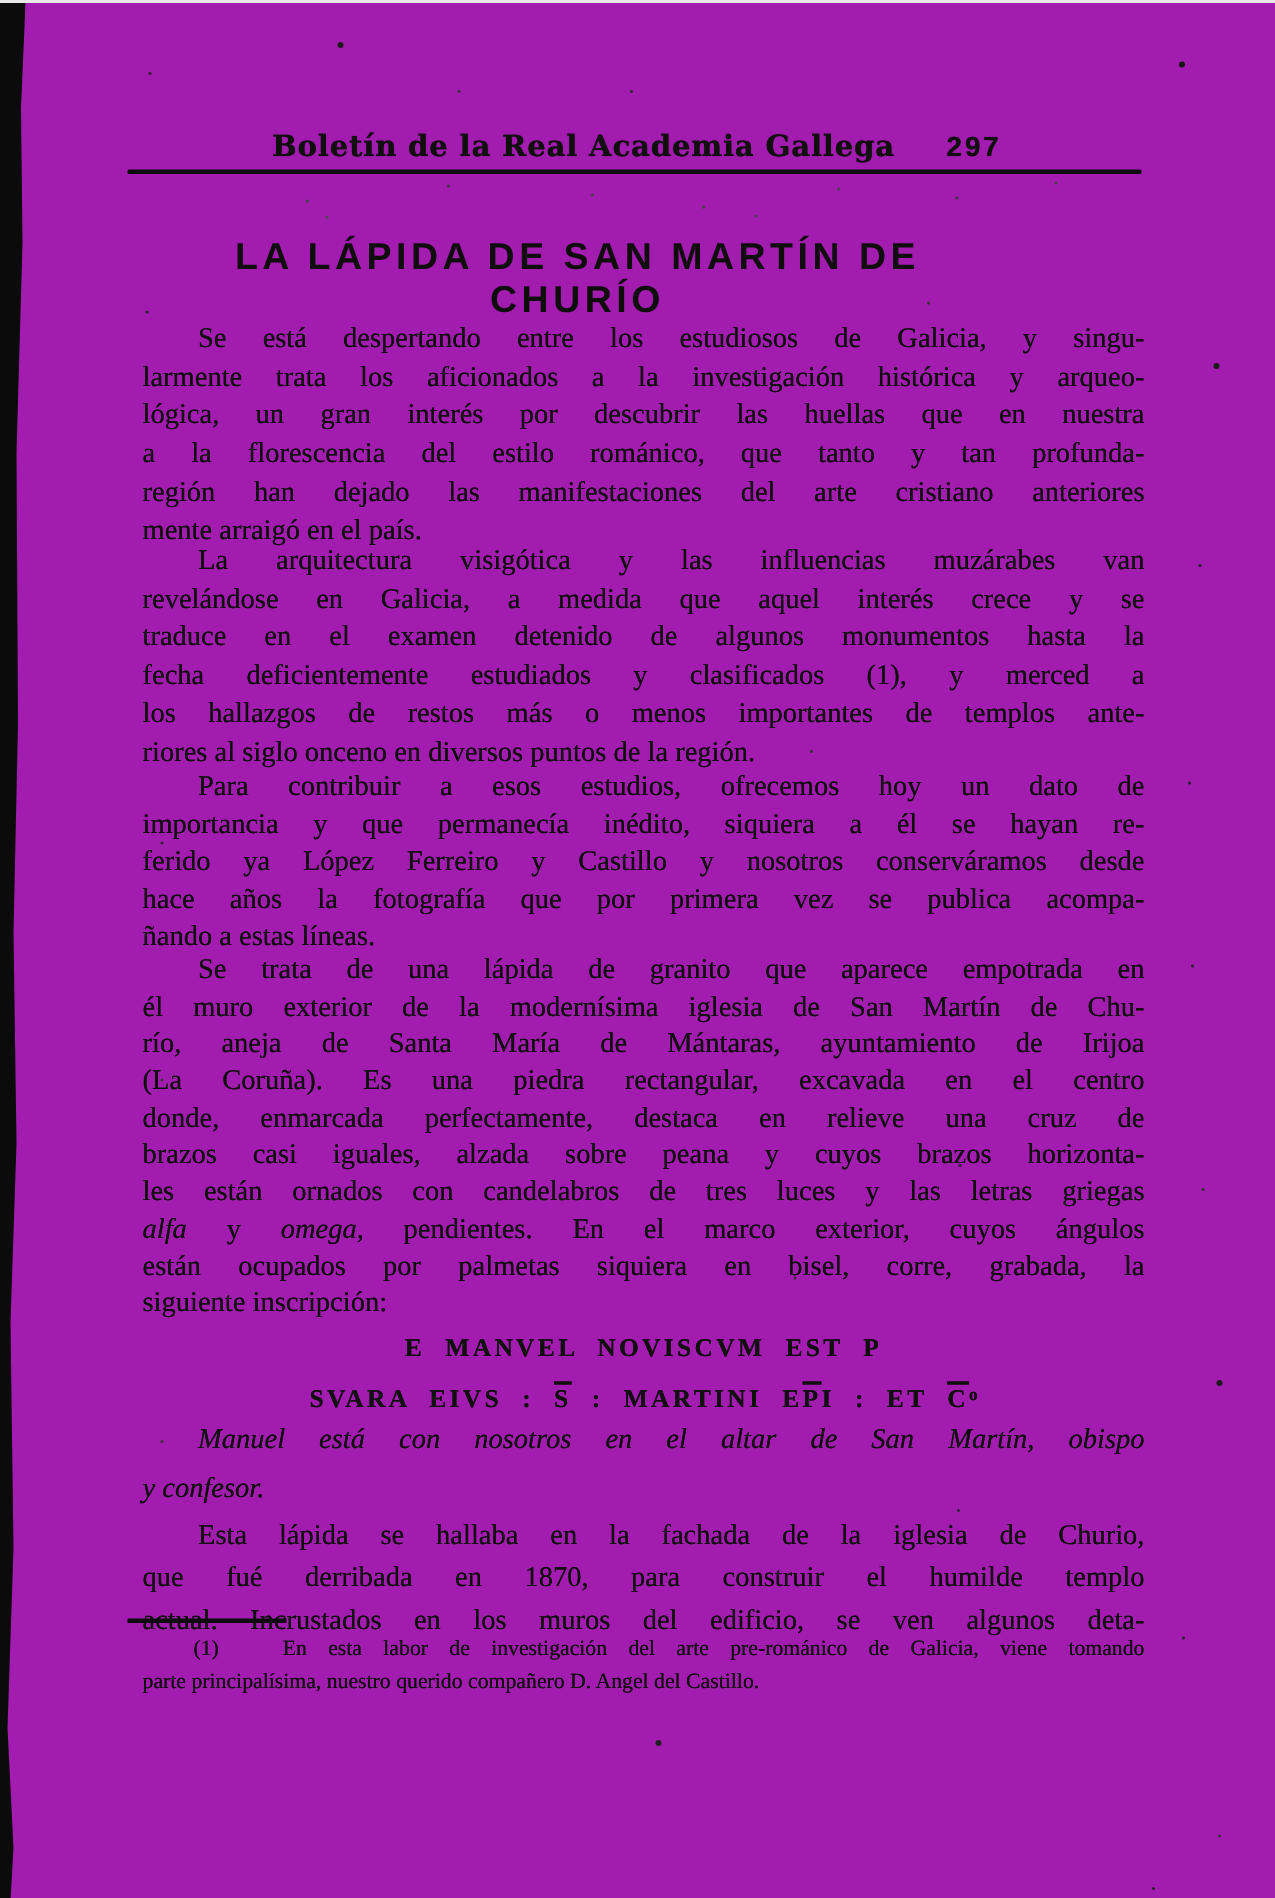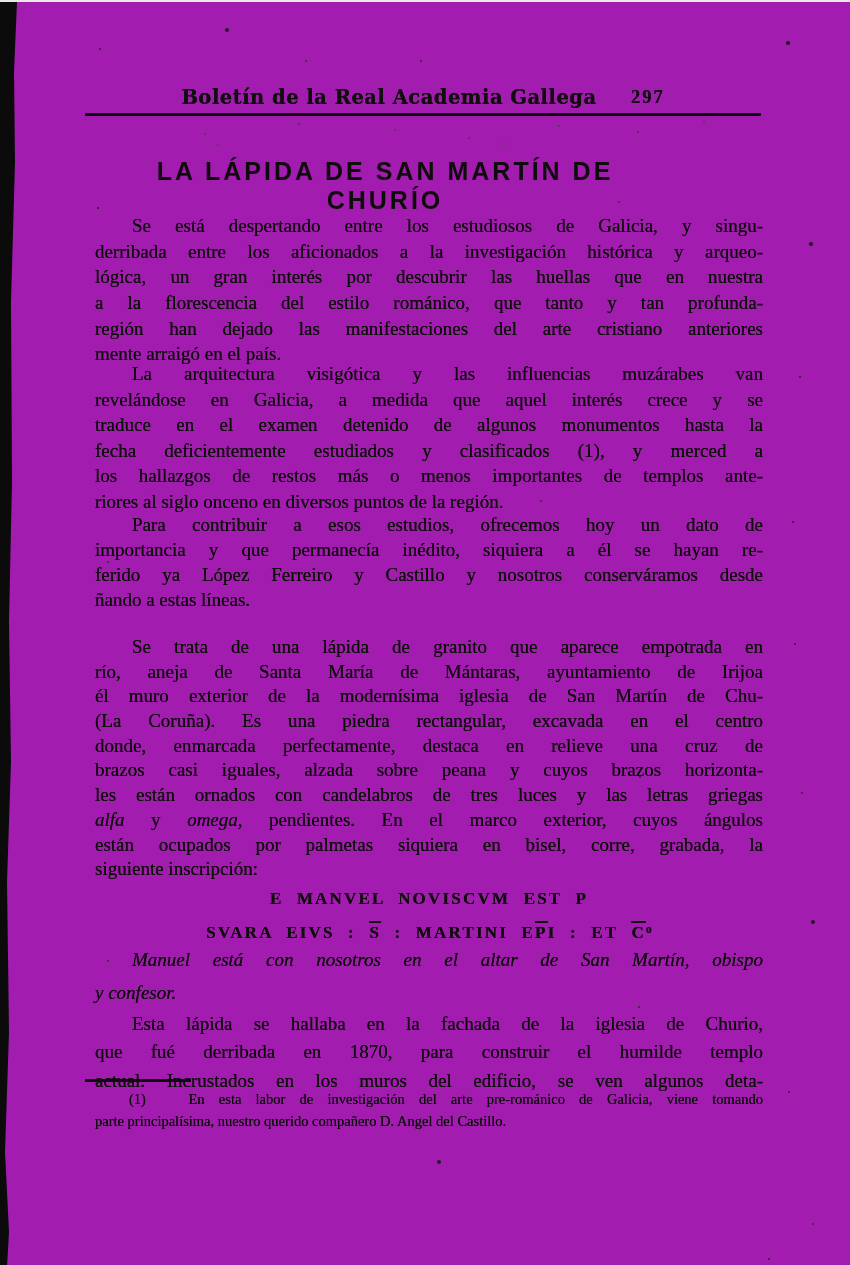--- a/index.html
+++ b/index.html
@@ -49,21 +49,21 @@
   .header { position: absolute; top: 84px; left: 0; width: 100%; }
   .journal {
     display: block; width: 560px; margin-left: 14px;
     text-align: center;
     font-family: "DejaVu Serif", serif;
     font-weight: 700; font-size: 19.5px; letter-spacing: 0.5px;
     text-shadow: 0 0 0.5px currentColor;
   }
   .pagenum {
     position: absolute; left: 536px; top: 1px;
-    font-family: Liberation Serif, serif;
+    font-family: Liberation Sans, sans-serif;
     font-weight: 700; font-size: 18.5px; letter-spacing: 2px;
     text-shadow: 0 0 0.5px currentColor;
     text-align: center;
   }
 
   .rule {
     position: absolute; top: 111px; left: -10px;
     width: 676px; height: 3px; background: #0c0c0c;
     border-radius: 1px;
   }
@@ -129,44 +129,45 @@
       <span class="journal">Boletín de la Real Academia Gallega</span>
       <span class="pagenum">297</span>
     </div>
 
     <div class="rule"></div>
 
     <h1 class="title">LA LÁPIDA DE SAN MARTÍN DE CHURÍO</h1>
 
     <div class="block para p1">
         <div class="tline">Se está despertando entre los estudiosos de Galicia, y singu-</div>
-        <div class="tline">derribada entre los aficionados a la investigación histórica y arqueo-</div>
+        <div class="tline">larmente trata los aficionados a la investigación histórica y arqueo-</div>
         <div class="tline">lógica, un gran interés por descubrir las huellas que en nuestra</div>
         <div class="tline">a la florescencia del estilo románico, que tanto y tan profunda-</div>
         <div class="tline">región han dejado las manifestaciones del arte cristiano anteriores</div>
         <div class="tline">mente arraigó en el país.</div>
       </div>
     <div class="block para p2">
         <div class="tline">La arquitectura visigótica y las influencias muzárabes van</div>
         <div class="tline">revelándose en Galicia, a medida que aquel interés crece y se</div>
         <div class="tline">traduce en el examen detenido de algunos monumentos hasta la</div>
         <div class="tline">fecha deficientemente estudiados y clasificados (1), y merced a</div>
         <div class="tline">los hallazgos de restos más o menos importantes de templos ante-</div>
         <div class="tline">riores al siglo onceno en diversos puntos de la región.</div>
       </div>
     <div class="block para p3">
         <div class="tline">Para contribuir a esos estudios, ofrecemos hoy un dato de</div>
         <div class="tline">importancia y que permanecía inédito, siquiera a él se hayan re-</div>
         <div class="tline">ferido ya López Ferreiro y Castillo y nosotros conserváramos desde</div>
+        <div class="tline">hace años la fotografía que por primera vez se publica acompa-</div>
         <div class="tline">ñando a estas líneas.</div>
       </div>
     <div class="block para p4">
         <div class="tline">Se trata de una lápida de granito que aparece empotrada en</div>
+        <div class="tline">él muro exterior de la modernísima iglesia de San Martín de Chu-</div>
         <div class="tline">río, aneja de Santa María de Mántaras, ayuntamiento de Irijoa</div>
-        <div class="tline">él muro exterior de la modernísima iglesia de San Martín de Chu-</div>
         <div class="tline">(La Coruña). Es una piedra rectangular, excavada en el centro</div>
         <div class="tline">donde, enmarcada perfectamente, destaca en relieve una cruz de</div>
         <div class="tline">brazos casi iguales, alzada sobre peana y cuyos brazos horizonta-</div>
         <div class="tline">les están ornados con candelabros de tres luces y las letras griegas</div>
         <div class="tline"><i>alfa</i> y <i>omega,</i> pendientes. En el marco exterior, cuyos ángulos</div>
         <div class="tline">están ocupados por palmetas siquiera en bisel, corre, grabada, la</div>
         <div class="tline">siguiente inscripción:</div>
       </div>
 
     <div class="block insc">

